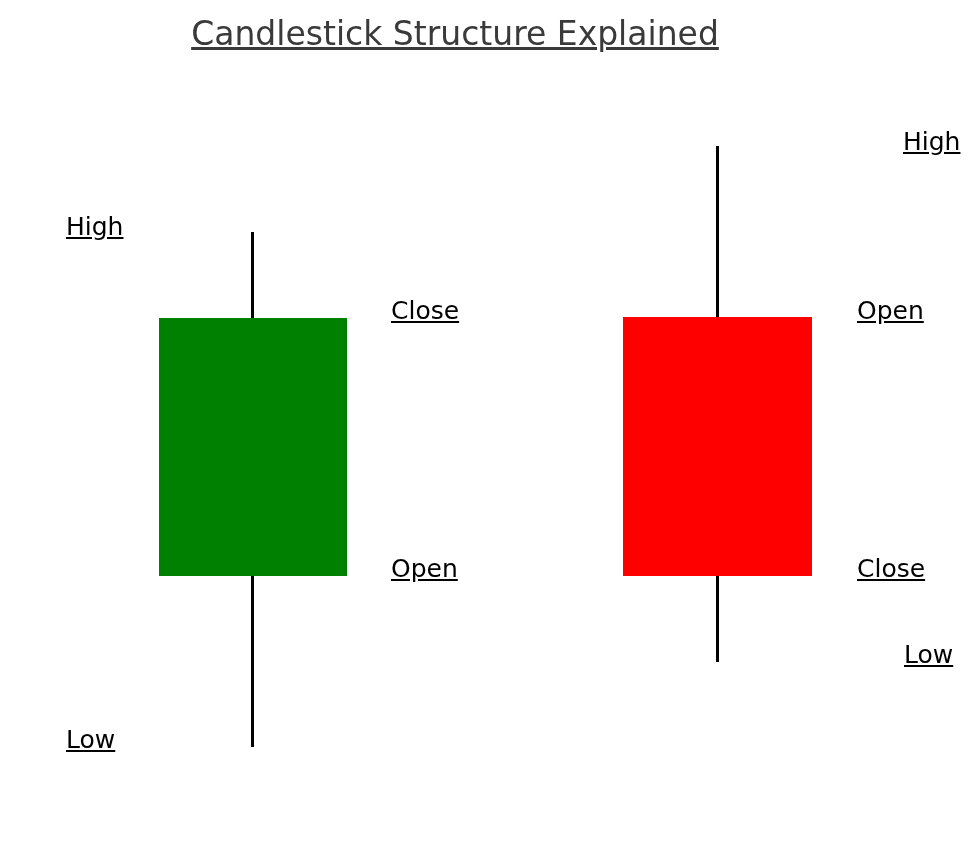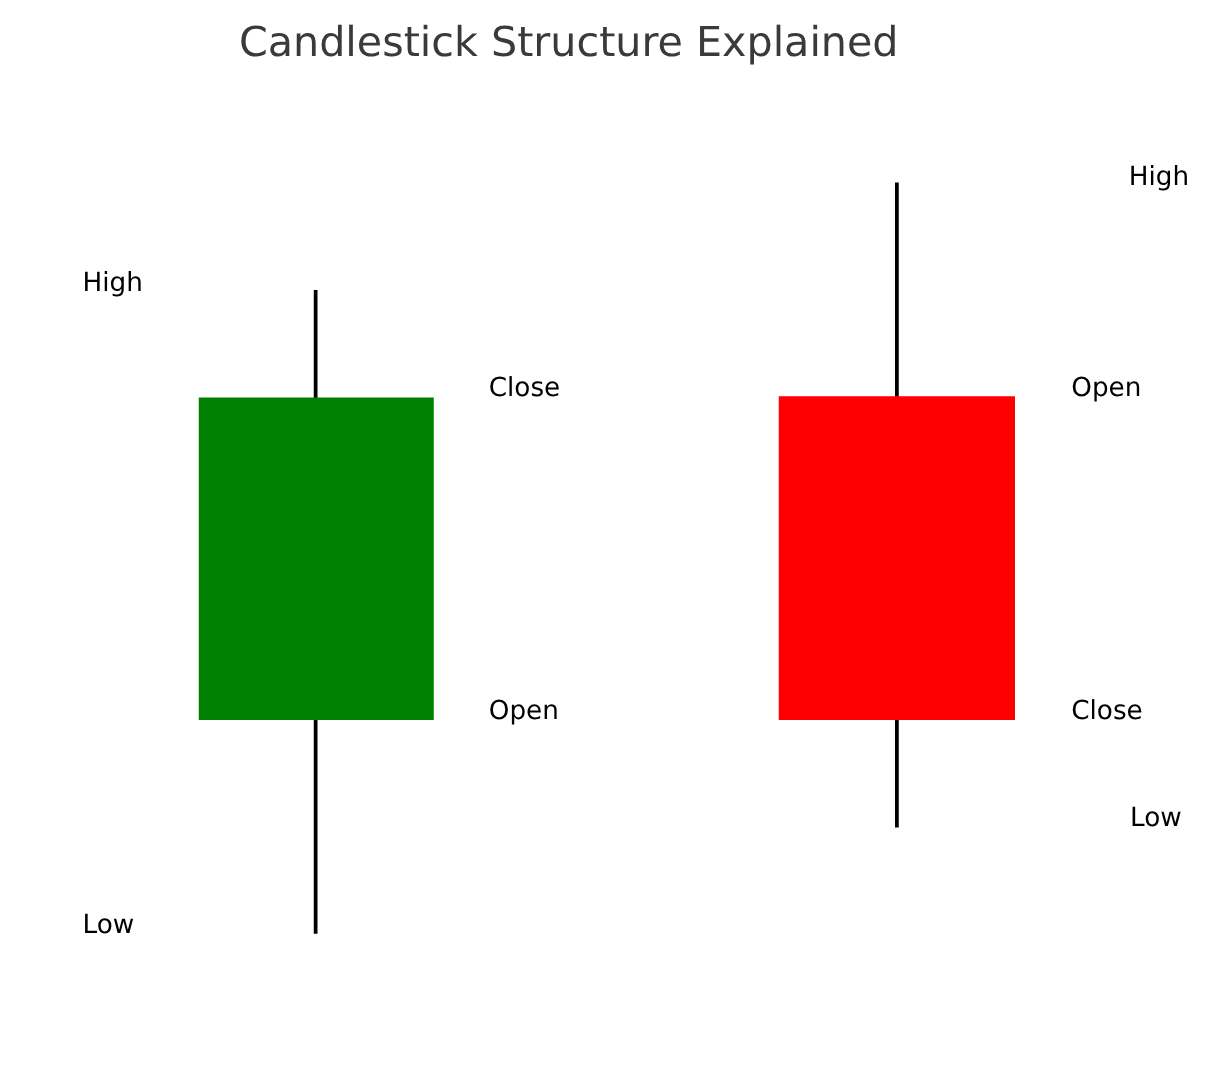--- a/index.html
+++ b/index.html
@@ -3,21 +3,21 @@
 <meta charset="utf-8">
 <style>
   :root {
     --bullish-body: #008000;
     --bearish-body: #ff0000;
     --wick: #000000;
     --title-text: #3a3a3a;
     --label-text: #000000;
     --background: #ffffff;
   }
-  * { box-sizing: border-box; }
+  * { box-sizing: border-box; text-decoration: underline; }
   html, body {
     margin: 0;
     padding: 0;
     background: var(--background);
     font-family: "DejaVu Sans", "Liberation Sans", sans-serif;
   }
   .canvas {
     position: relative;
     width: 974px;
     height: 852px;
@@ -40,21 +40,21 @@
     width: 3px;
     background: var(--wick);
   }
   .candle-body {
     position: absolute;
   }
   .candle-body.bullish { background: var(--bullish-body); }
   .candle-body.bearish { background: var(--bearish-body); }
   .price-label {
     position: absolute;
-    font-size: 21px;
+    font-size: 25px;
     line-height: 25px;
     color: var(--label-text);
     white-space: nowrap;
   }
   
   .wick.left   { left: 251px; top: 232px; height: 515px; }
   .body.left   { left: 159px; top: 318px; width: 188px; height: 258px; }
   .lbl-l-high  { left: 66px;  top: 214px; }
   .lbl-l-close { left: 391px; top: 298px; }
   .lbl-l-open  { left: 391px; top: 556px; }

